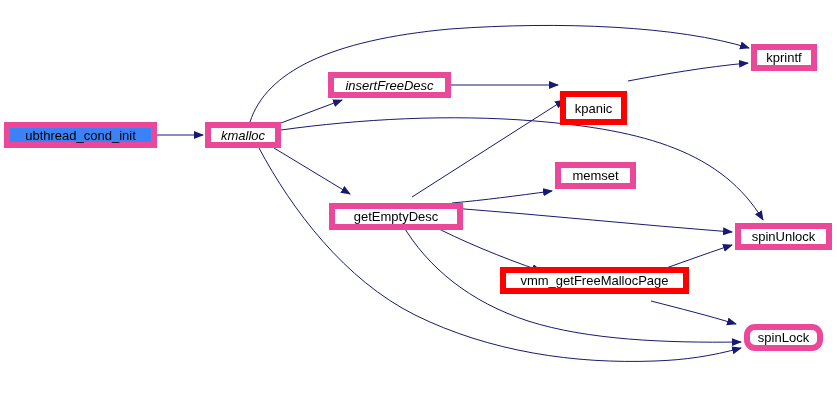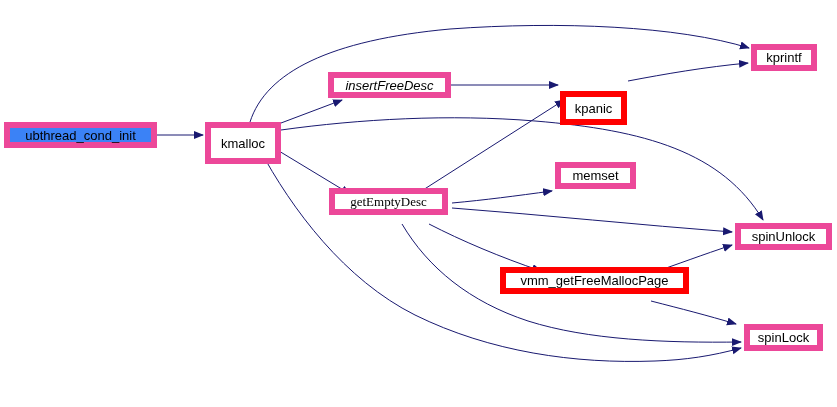--- a/index.html
+++ b/index.html
@@ -71,31 +71,31 @@
     <path class="edge" d="M412,197 L564,100" marker-end="url(#arrow)"></path>
     <path class="edge" d="M452,208 C545,215 640,225 732,232" marker-end="url(#arrow)"></path>
     <path class="edge" d="M429,224 C462,241 500,257 541,271" marker-end="url(#arrow)"></path>
     <path class="edge" d="M402,224 C428,268 470,302 528,321 C588,340 665,343 741,342" marker-end="url(#arrow)"></path>
     <path class="edge" d="M649,274 C678,264 702,255 732,245" marker-end="url(#arrow)"></path>
     <path class="edge" d="M651,301 C682,309 706,315 736,324" marker-end="url(#arrow)"></path>
   </svg>
 
   <div class="node current" style="left:4px; top:122px; width:153px; height:26px;">ubthread_cond_init</div>
 
-  <div class="node" style="left:205px; top:122px; width:76px; height:42px;">kmalloc</div>
+  <div class="node" style="left:205px; top:122px; width:76px; height:26px;font-style:italic;">kmalloc</div>
 
   <div class="node" style="left:328px; top:72px; width:123px; height:26px;font-style:italic;">insertFreeDesc</div>
 
   <div class="node truncated" style="left:560px; top:72px; width:67px; height:34px;margin-top:19px;">kpanic</div>
 
   <div class="node" style="left:751px; top:44px; width:66px; height:27px;">kprintf</div>
 
-  <div class="node" style="left:329px; top:188px; width:119px; height:27px;font-family:Liberation Serif, serif;">getEmptyDesc</div>
+  <div class="node" style="left:329px; top:203px; width:134px; height:27px;">getEmptyDesc</div>
 
   <div class="node" style="left:555px; top:162px; width:81px; height:27px;">memset</div>
 
   <div class="node" style="left:735px; top:223px; width:97px; height:27px;">spinUnlock</div>
 
   <div class="node truncated" style="left:500px; top:267px; width:189px; height:27px;">vmm_getFreeMallocPage</div>
 
-  <div class="node" style="left:744px; top:324px; width:79px; height:27px;">spinLock</div>
+  <div class="node" style="left:744px; top:324px; width:79px; height:27px;border-radius:11px;">spinLock</div>
 
 </div>
 
 </body></html>

